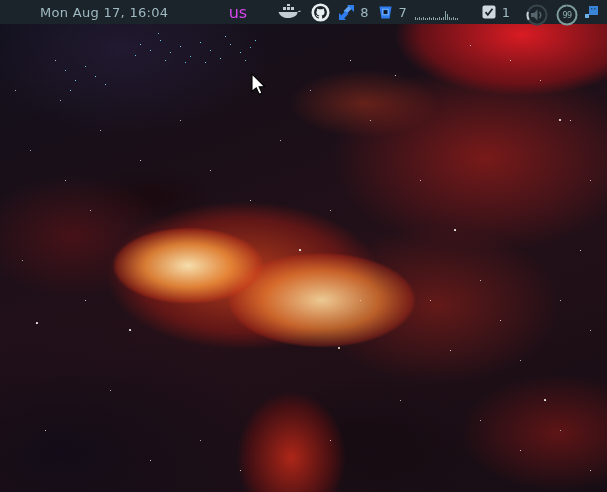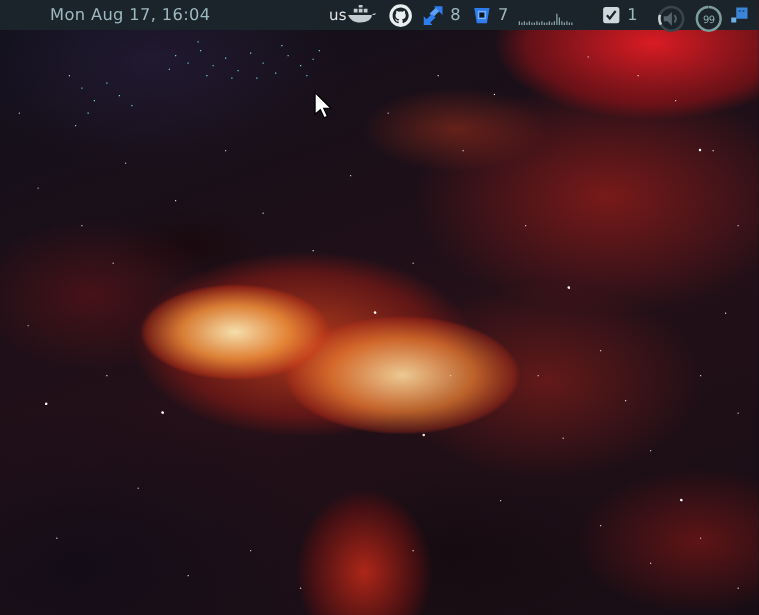--- a/index.html
+++ b/index.html
@@ -63,21 +63,21 @@
     background:#1b242b;
     display:flex;align-items:center;
     color:#9fb9c1;font-size:13px;
     box-sizing:border-box;padding:0 4px 0 40px;
     z-index:10;
     justify-content:flex-end;
   }
   .clock{letter-spacing:.3px;white-space:nowrap;}
   .spacer{flex:1;}
   .right-cluster{display:flex;align-items:center;}
-  .kbd-layout{font-size:12px;color:#e5e5e5;}
+  .kbd-layout{font-size:16px;margin-right:30px;color:#d946ef;}
   .pitem{display:flex;align-items:center;}
   .count{margin-left:5px;font-size:13px;color:#9fb9c1;}
   .mr10{margin-right:10px}.mr8{margin-right:8px}.mr16{margin-right:16px}.mr6{margin-right:6px}.mr4{margin-right:4px}
 
   .cpu-graph{display:flex;align-items:flex-end;height:9px;width:56px;gap:1px;margin-top:6px;}
   .cpubar{width:1px;background:#8ca4a8;}
 
   .ring{position:relative;width:22px;height:16px;}
   .ring svg{display:block;}
   .batt-num{position:absolute;left:0;top:0;width:22px;height:22px;display:flex;align-items:center;justify-content:center;

